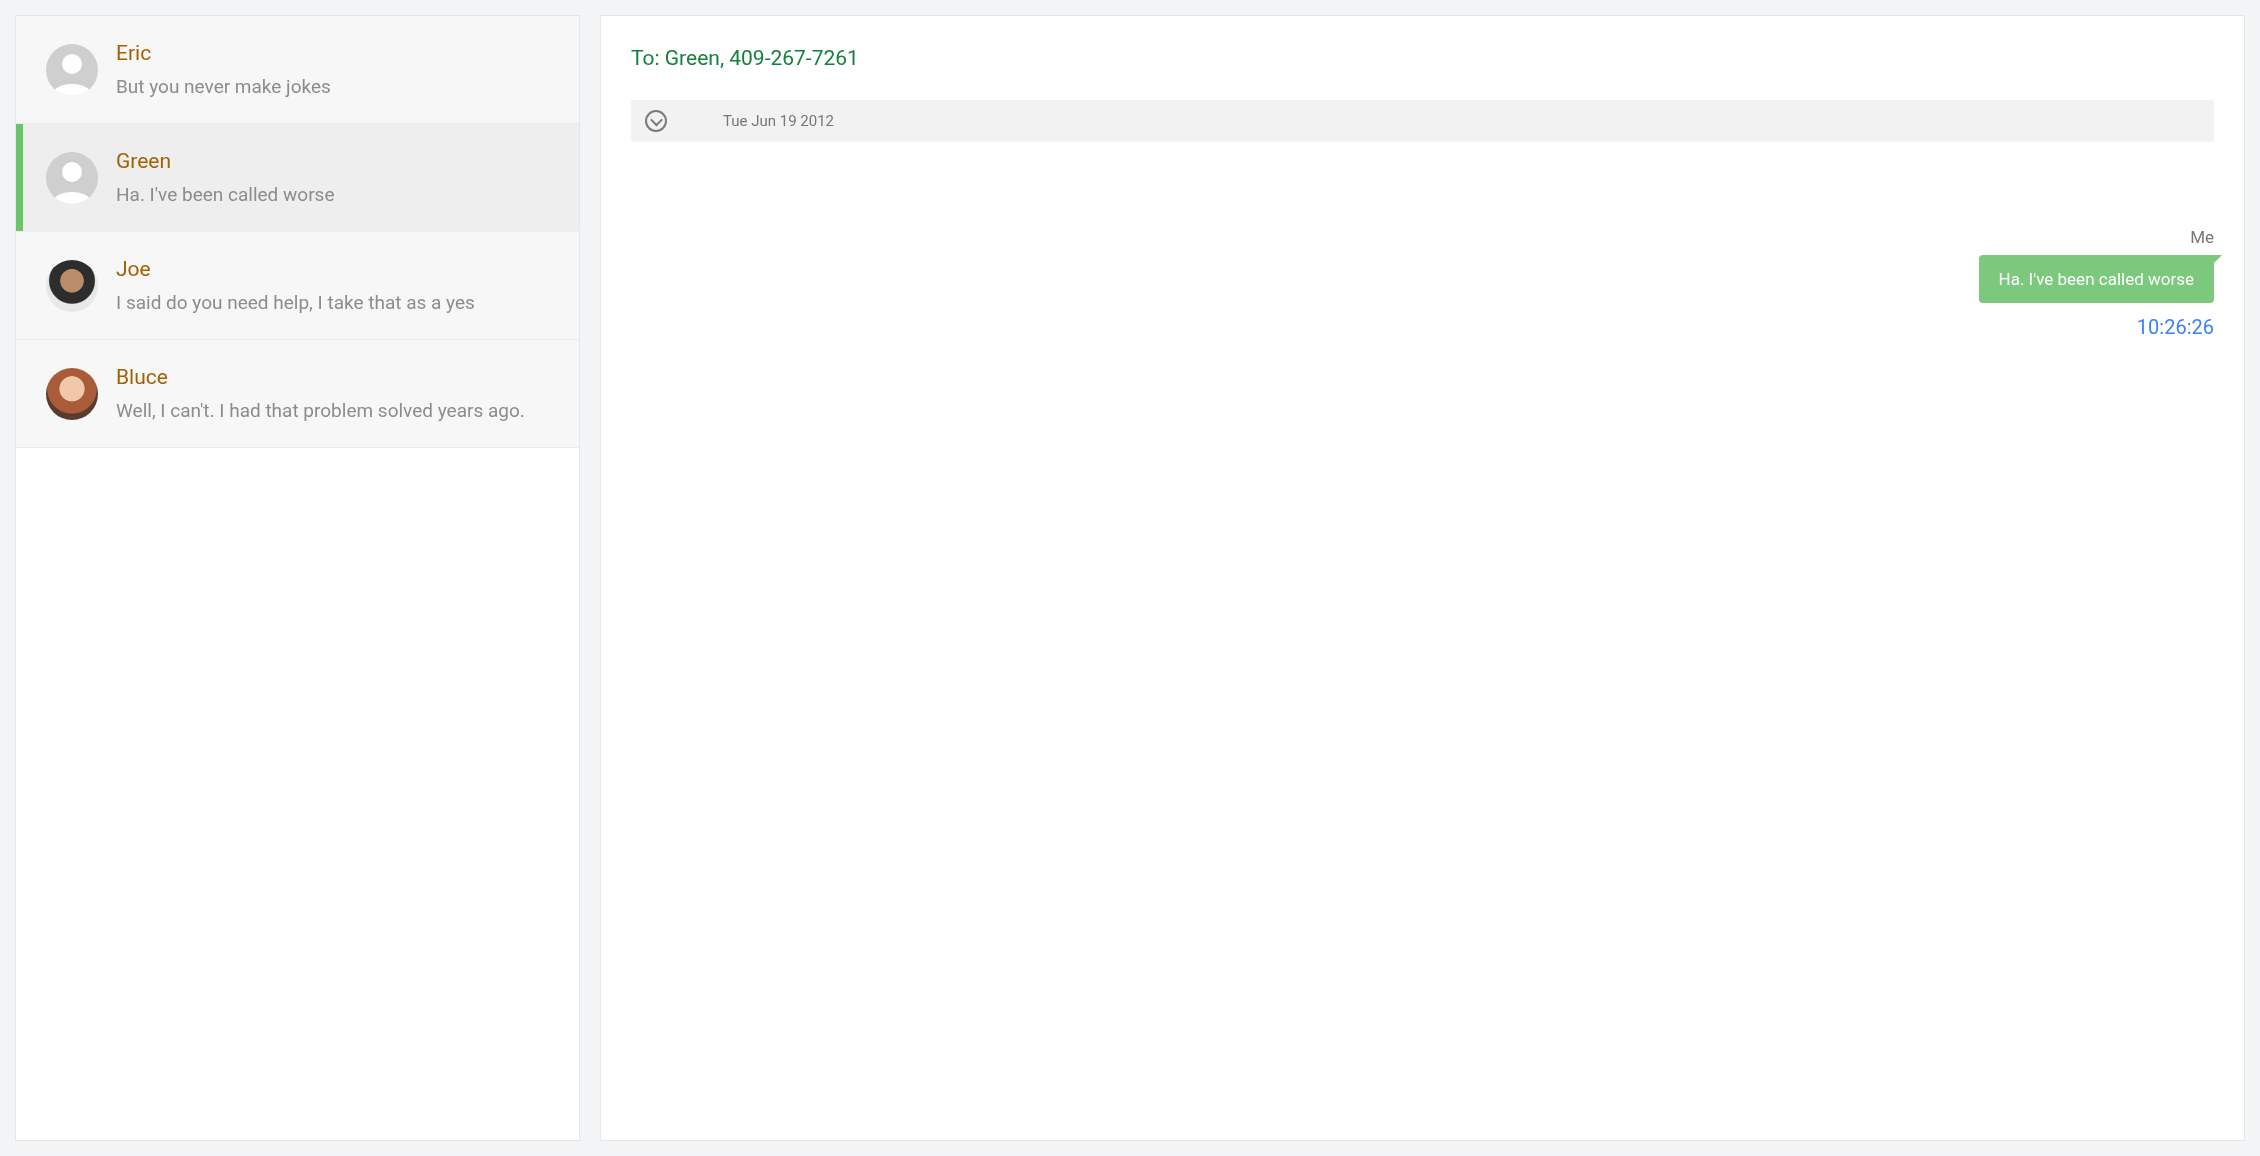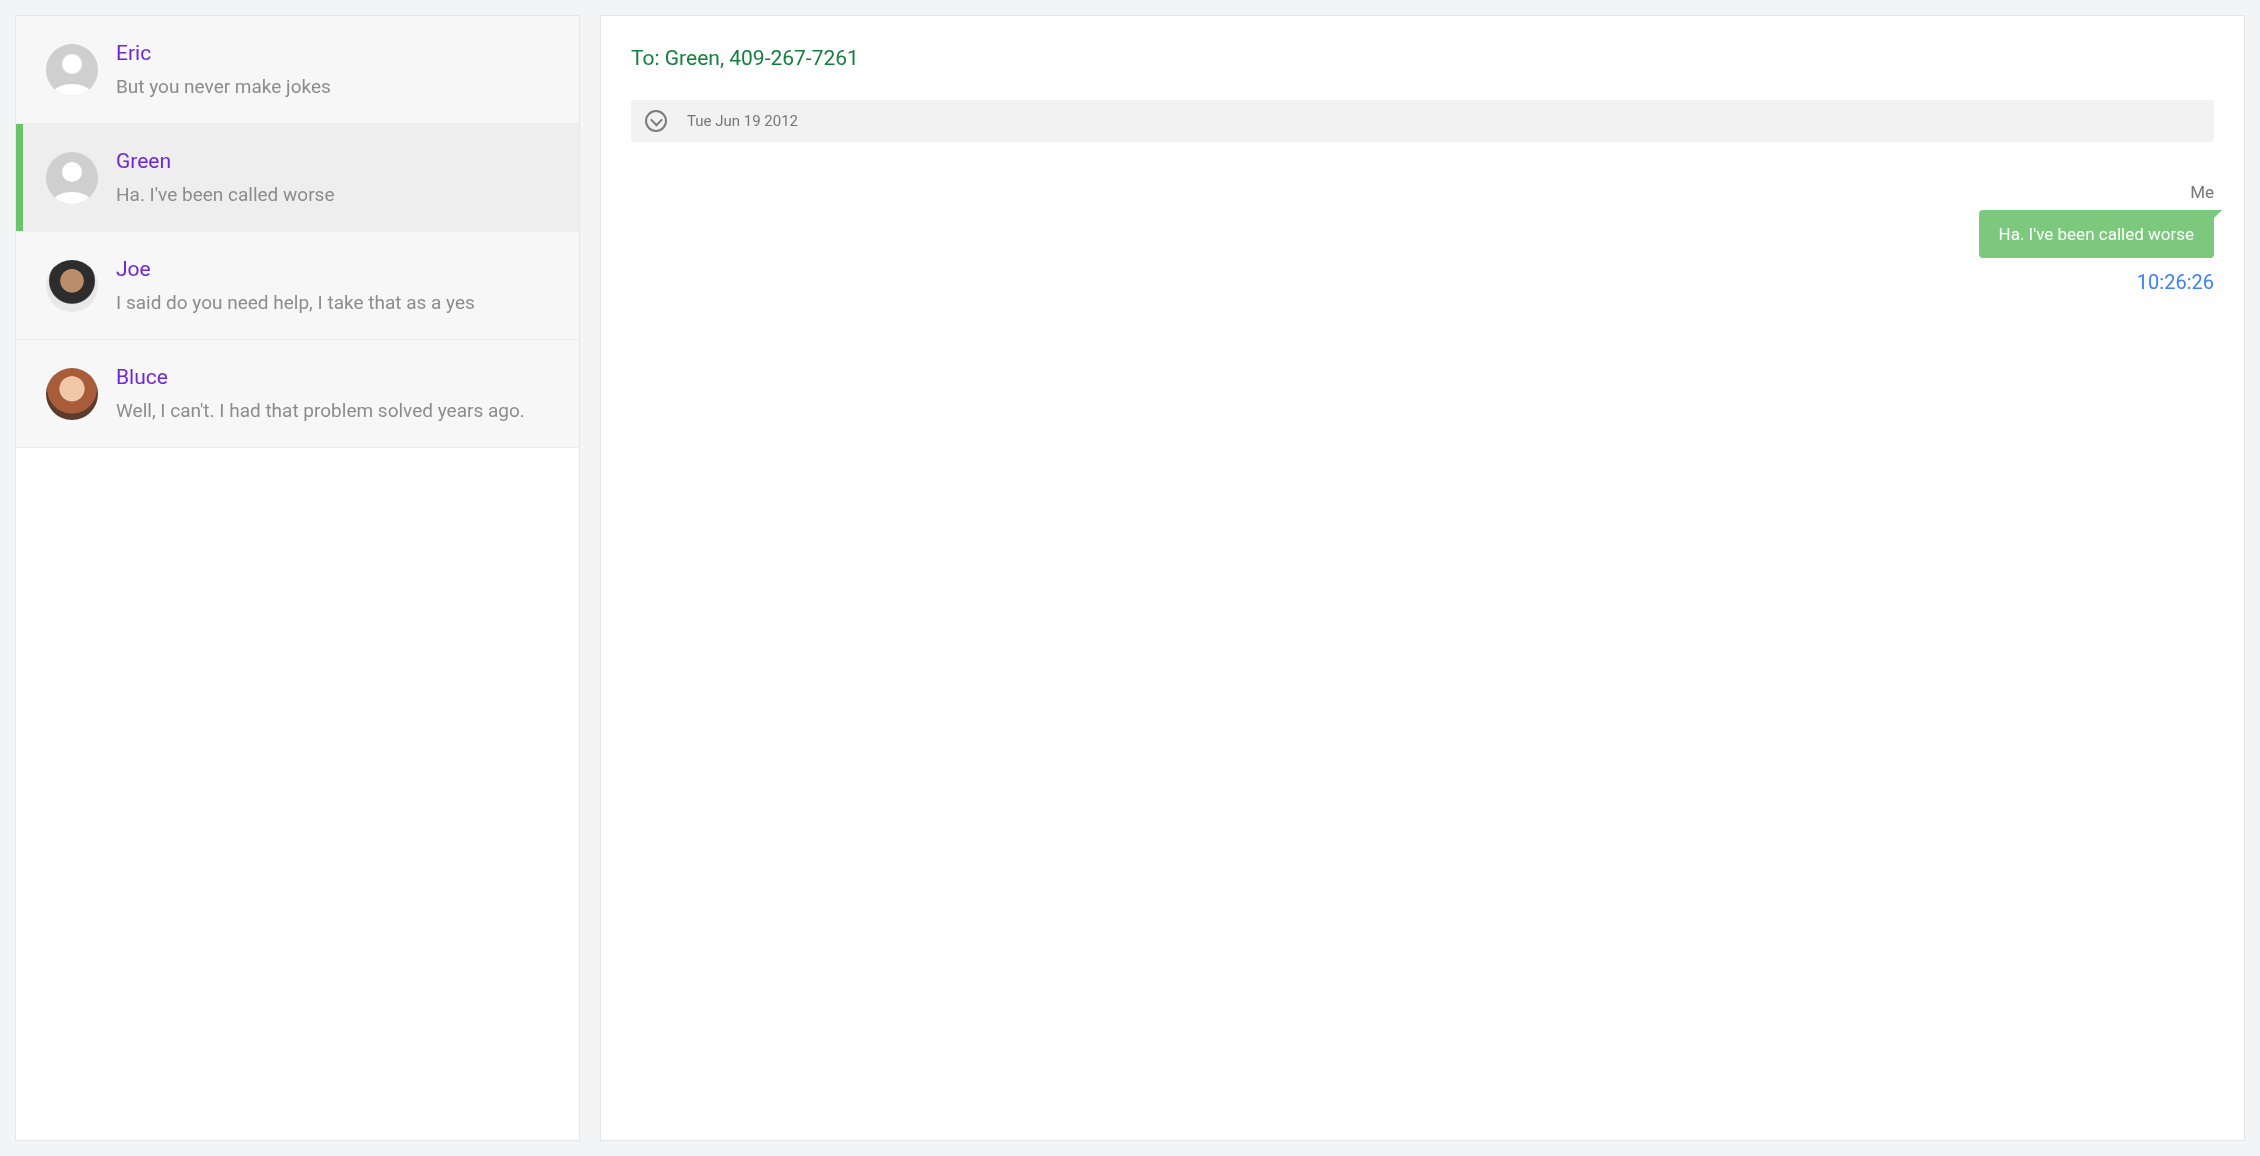--- a/index.html
+++ b/index.html
@@ -64,21 +64,21 @@
   .avatar.photo1 {
     background: radial-gradient(circle at 50% 40%, #f2c9a8 0 30%, #a85c3a 32% 60%, #5b3b2e 62% 100%);
   }
   .avatar.photo2 {
     background: radial-gradient(circle at 50% 40%, #b98c6a 0 28%, #2d2d2d 30% 55%, #e8e8e8 58% 100%);
   }
   .avatar.blank { background: #e9e9e9; }
   .conv-text { display: flex; flex-direction: column; gap: 10px; min-width: 0; }
   .conv-name {
     font-size: 21px;
-    color: #6d28d9;
+    color: #a16207;
     font-weight: 400;
   }
   .conv-preview {
     font-size: 19px;
     color: #8c8c8c;
     white-space: nowrap;
     overflow: hidden;
     text-overflow: ellipsis;
   }
   
@@ -112,22 +112,22 @@
     display: flex; align-items: center; justify-content: center;
     flex-shrink: 0;
   }
   .date-bar .chev::after {
     content: '';
     width: 7px; height: 7px;
     border-right: 2px solid #7b7b7b;
     border-bottom: 2px solid #7b7b7b;
     transform: rotate(45deg) translate(-1px,-1px);
   }
-  .date-text { font-size: 15px; color: #777; }
-  .messages { flex: 1; display: flex; flex-direction: column; }
+  .date-text { font-size: 15px; color: #777; margin-left: 36px; }
+  .messages { flex: 1; display: flex; flex-direction: column; margin-top: 45px; }
   .msg-row { display: flex; flex-direction: column; align-items: flex-end; margin-bottom: 20px; }
   .sender-label { font-size: 17px; color: #777; margin-bottom: 8px; }
   .bubble {
     background: #7cc87c;
     color: #fff;
     padding: 14px 20px;
     border-radius: 4px;
     font-size: 17px;
     position: relative;
     max-width: 70%;

